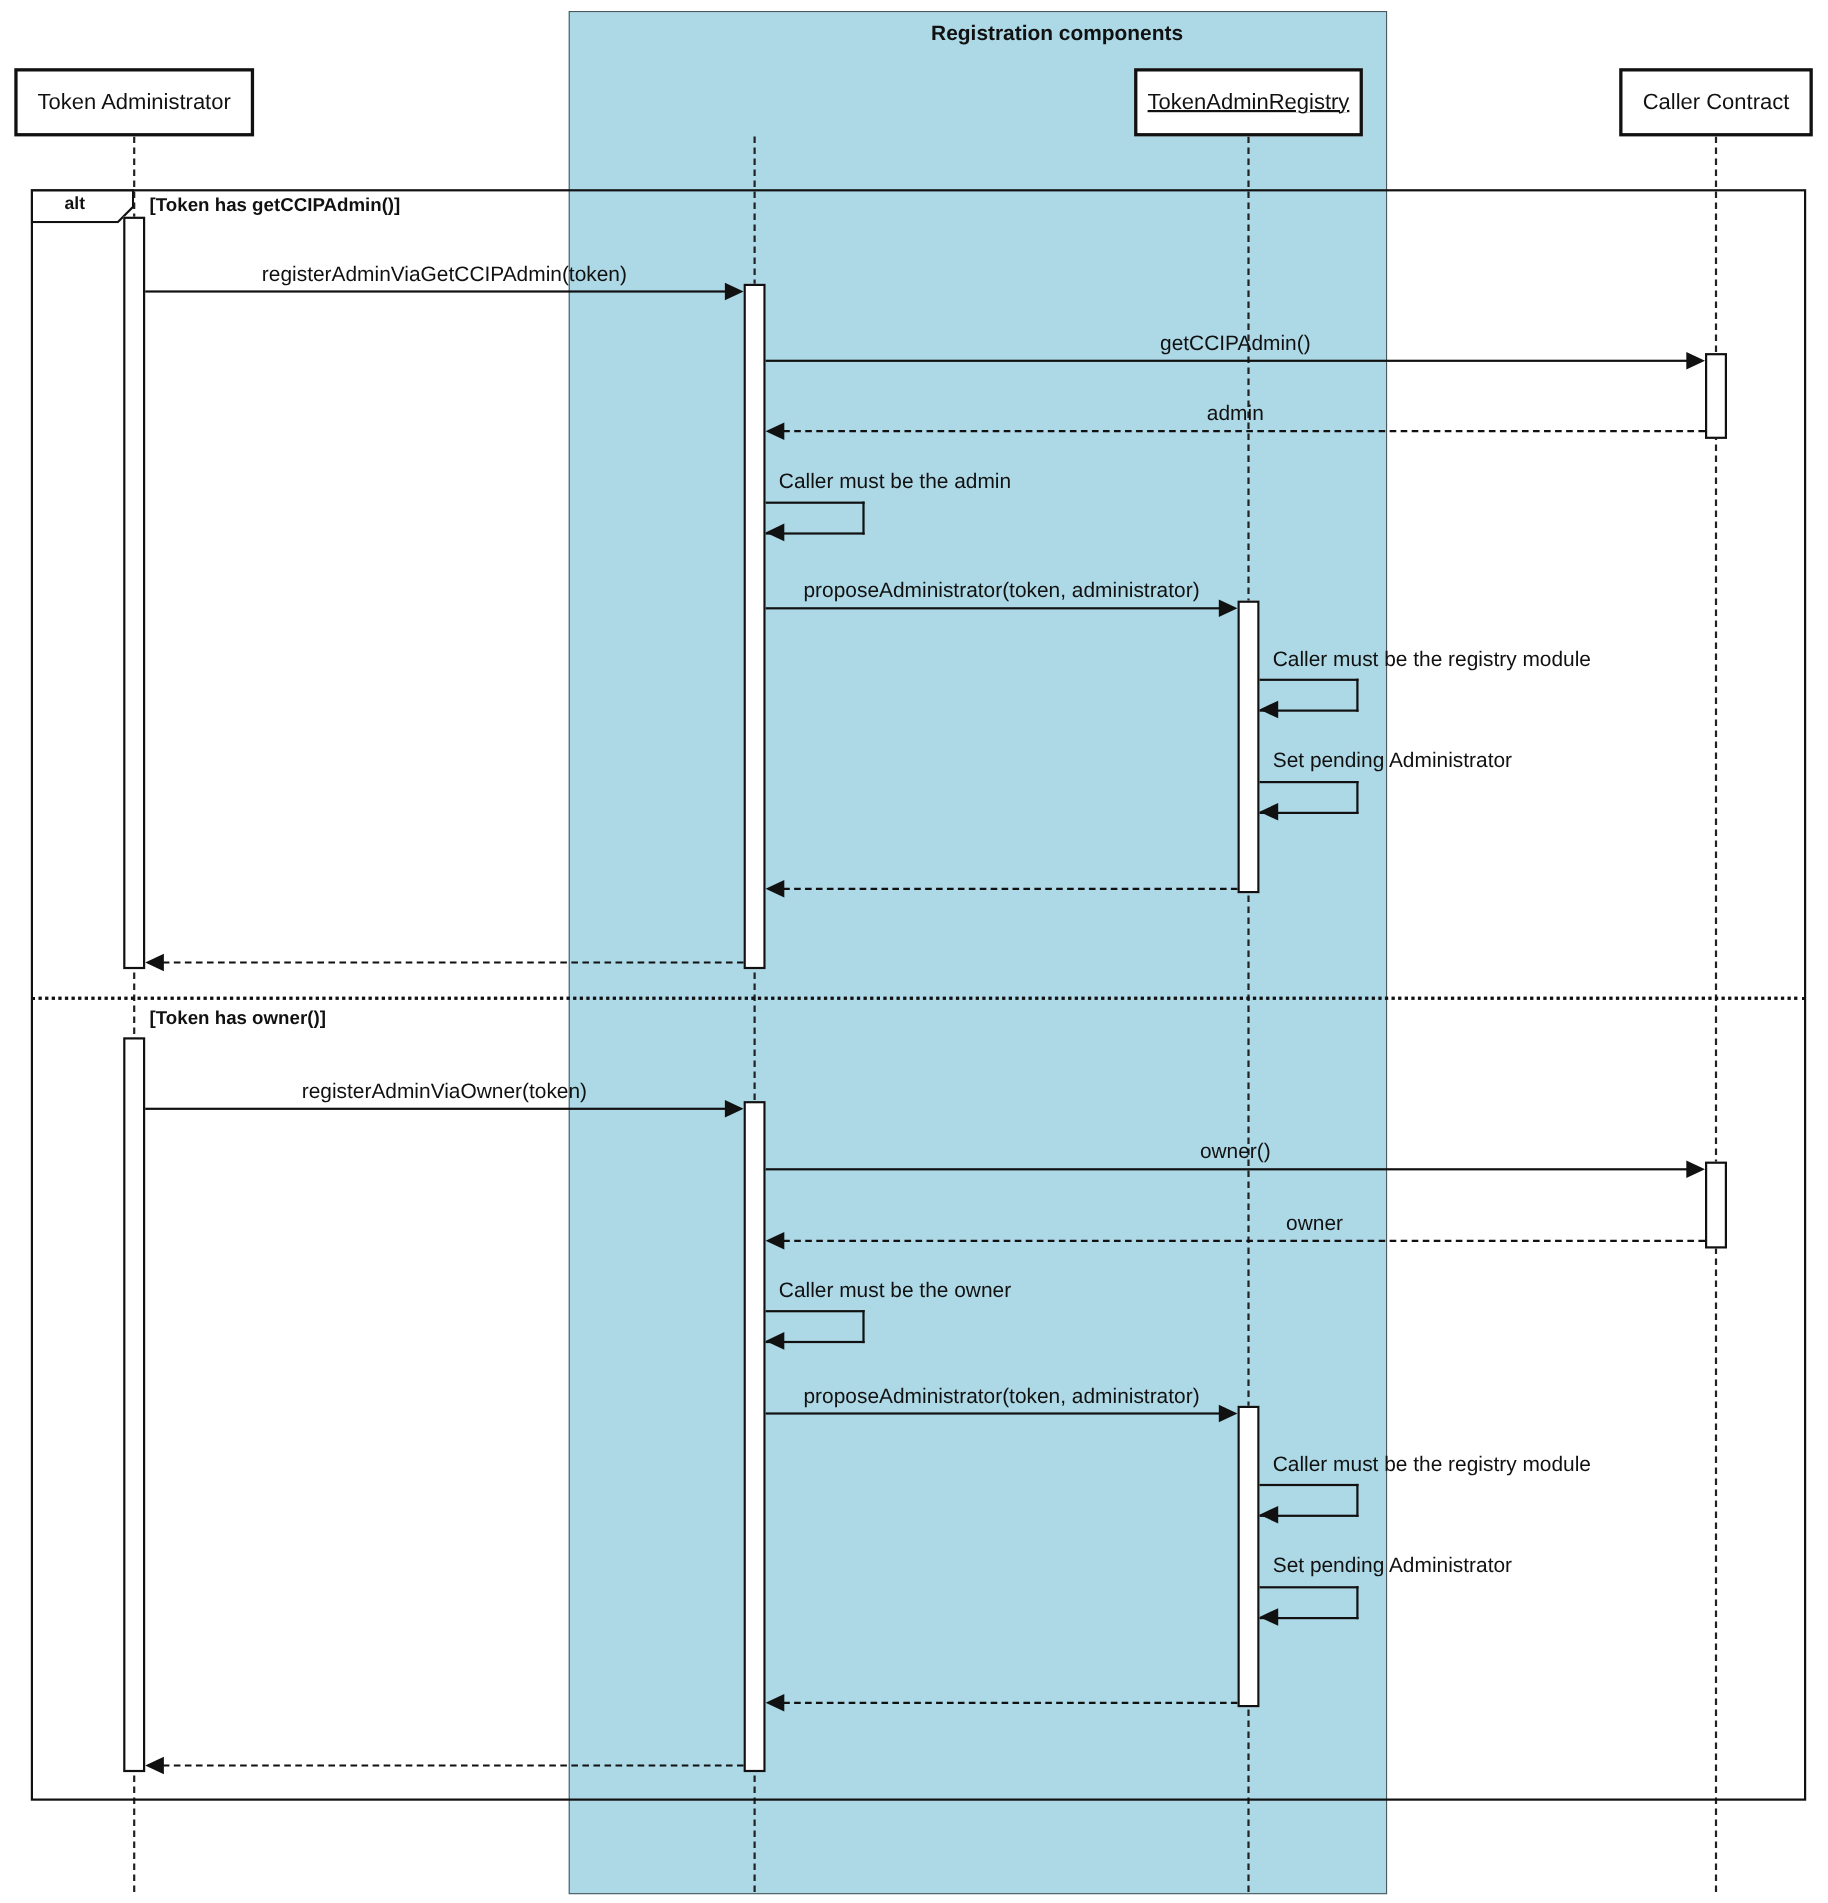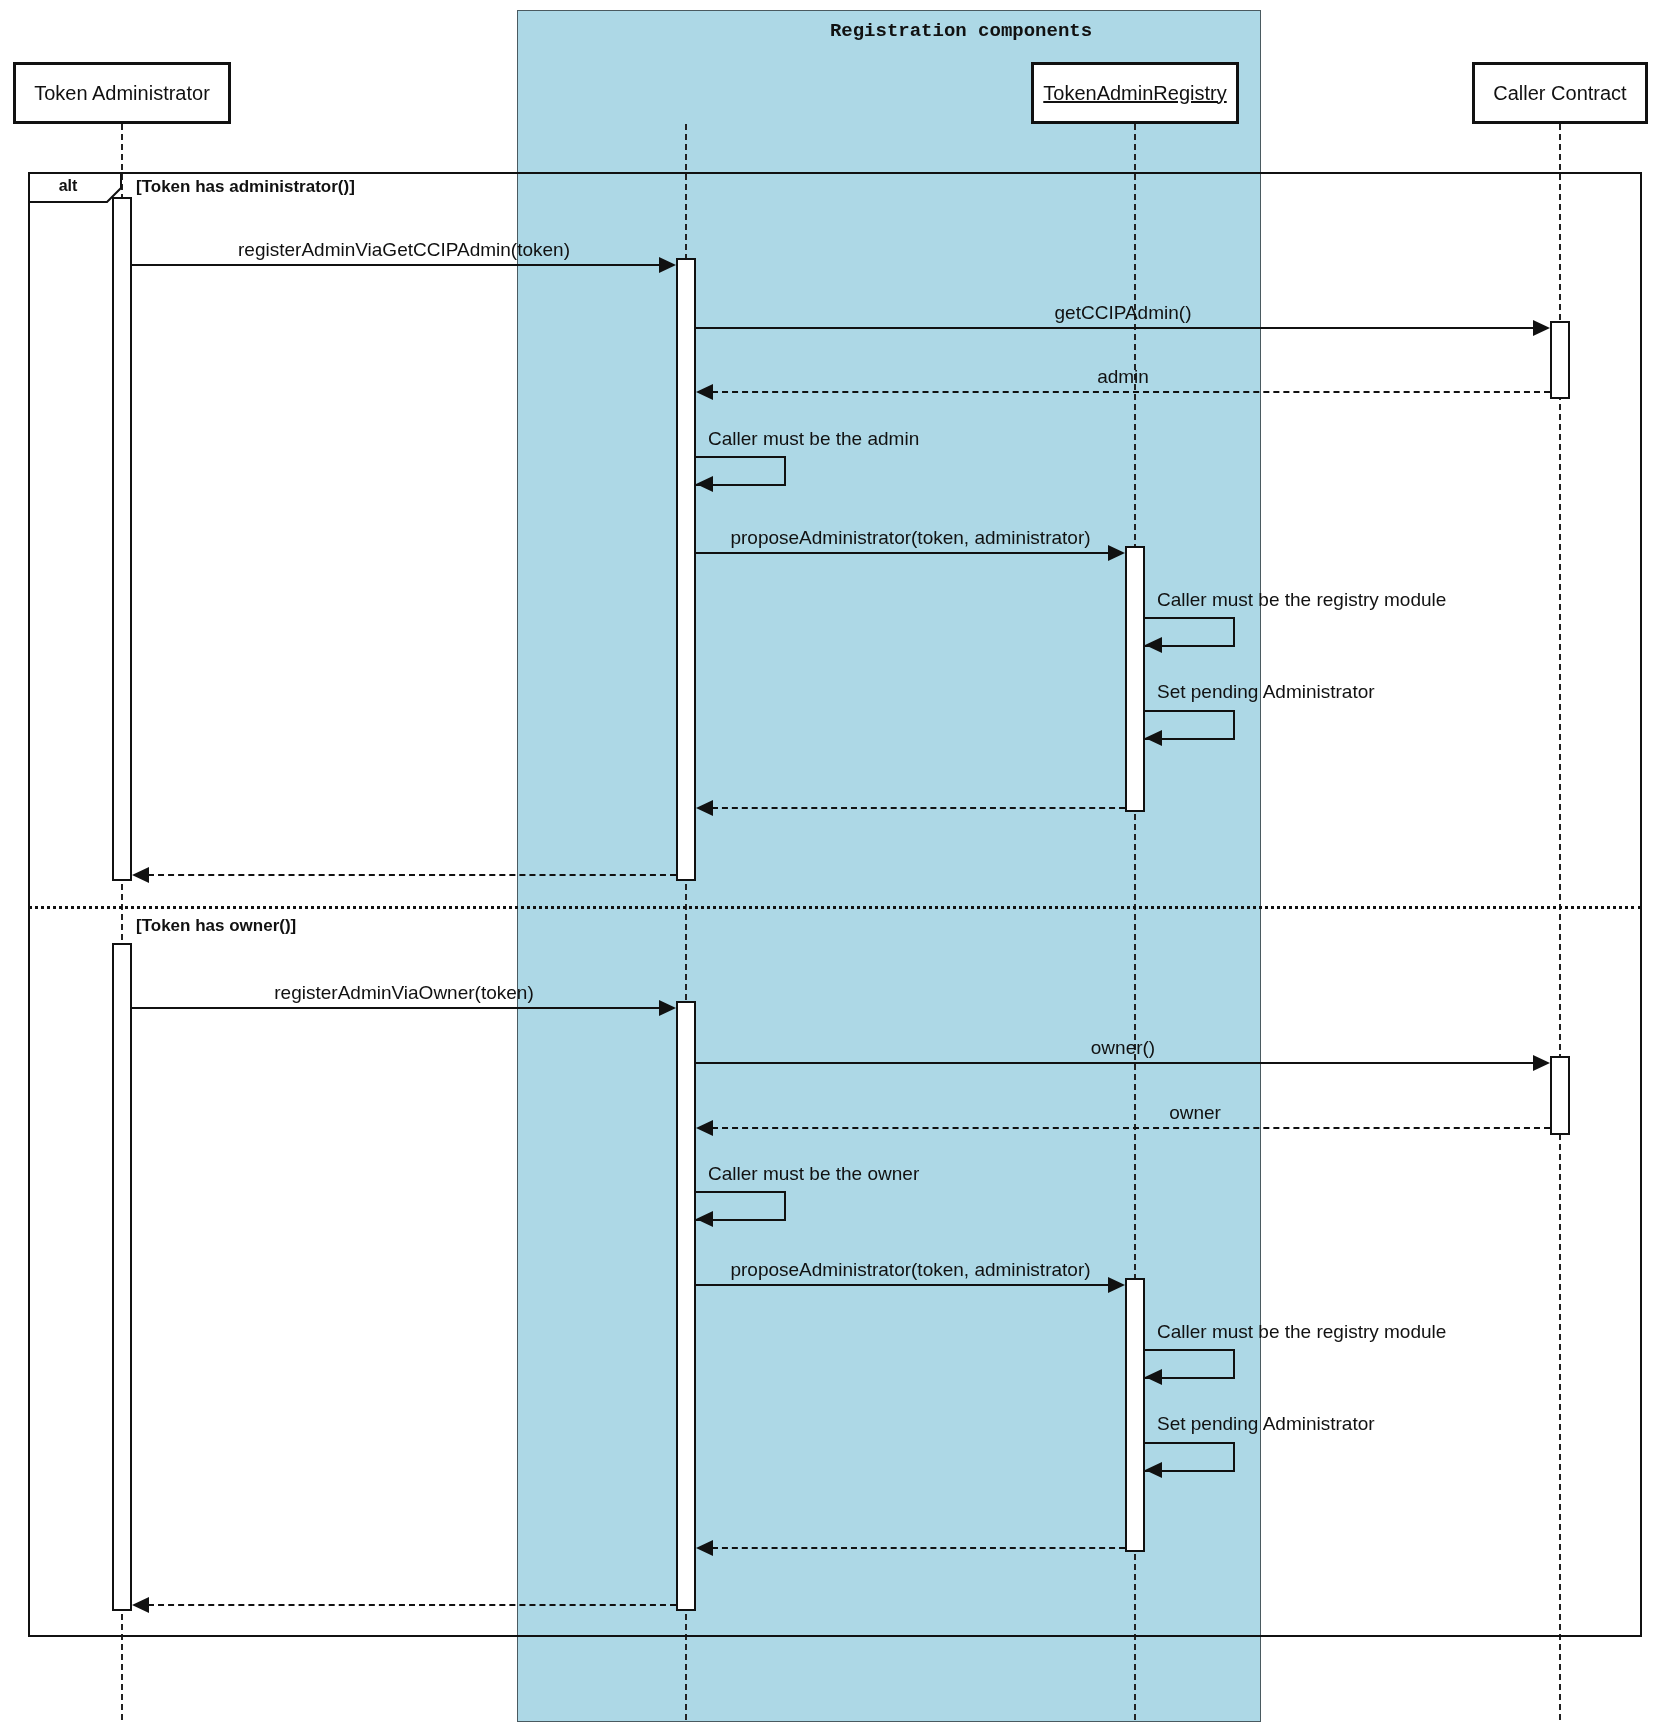--- a/index.html
+++ b/index.html
@@ -59,21 +59,21 @@
     position:absolute;width:88px;height:26px;
     border-top:2px solid #111;border-right:2px solid #111;border-bottom:2px solid #111;
   }
 </style>
 </head>
 <body>
 
 <div class="diagram">
 
   <div class="container-box" style="left:517px;top:10px;width:742px;height:1710px;"></div>
-  <div class="container-title" style="left:517px;top:20px;width:888px;font-family:Liberation Mono, monospace;">Registration components</div>
+  <div class="container-title" style="left:517px;top:20px;width:888px;">Registration components</div>
 
   <div class="lifeline" style="left:121px;top:124px;height:1596px;"></div>
   <div class="lifeline" style="left:685px;top:124px;height:1596px;"></div>
   <div class="lifeline" style="left:1134px;top:124px;height:1596px;"></div>
   <div class="lifeline" style="left:1559px;top:124px;height:1596px;"></div>
 
   <div class="participant" style="left:13px;top:62px;width:218px;height:62px;">
     <span>Token Administrator</span>
   </div>
   <div class="participant" style="left:1031px;top:62px;width:208px;height:62px;text-decoration:underline;">
@@ -84,21 +84,21 @@
   </div>
 
   <div class="frame" style="left:28px;top:172px;width:1614px;height:1465px;"></div>
   <svg style="position:absolute;left:28px;top:172px;" width="94" height="31" viewBox="0 0 94 31">
     <path d="M1 1 H93 V16 L79 30 H1 Z" fill="#ffffff" stroke="#111" stroke-width="2"></path>
   </svg>
   <div class="frame-label" style="left:28px;top:177px;width:80px;text-align:center;">alt</div>
 
   <div class="separator" style="left:28px;top:906px;width:1614px;"></div>
 
-  <div class="condition" style="left:136px;top:177px;">[Token has administrator()]</div>
+  <div class="condition" style="left:136px;top:177px;">[Token has getCCIPAdmin()]</div>
   <div class="condition" style="left:136px;top:916px;">[Token has owner()]</div>
 
   <div class="activation" style="left:112px;top:197px;height:684px;"></div>
   <div class="activation" style="left:112px;top:943px;height:668px;"></div>
   <div class="activation" style="left:676px;top:258px;height:623px;"></div>
   <div class="activation" style="left:676px;top:1001px;height:610px;"></div>
   <div class="activation" style="left:1125px;top:546px;height:266px;"></div>
   <div class="activation" style="left:1125px;top:1278px;height:274px;"></div>
   <div class="activation" style="left:1550px;top:321px;height:78px;"></div>
   <div class="activation" style="left:1550px;top:1056px;height:79px;"></div>

